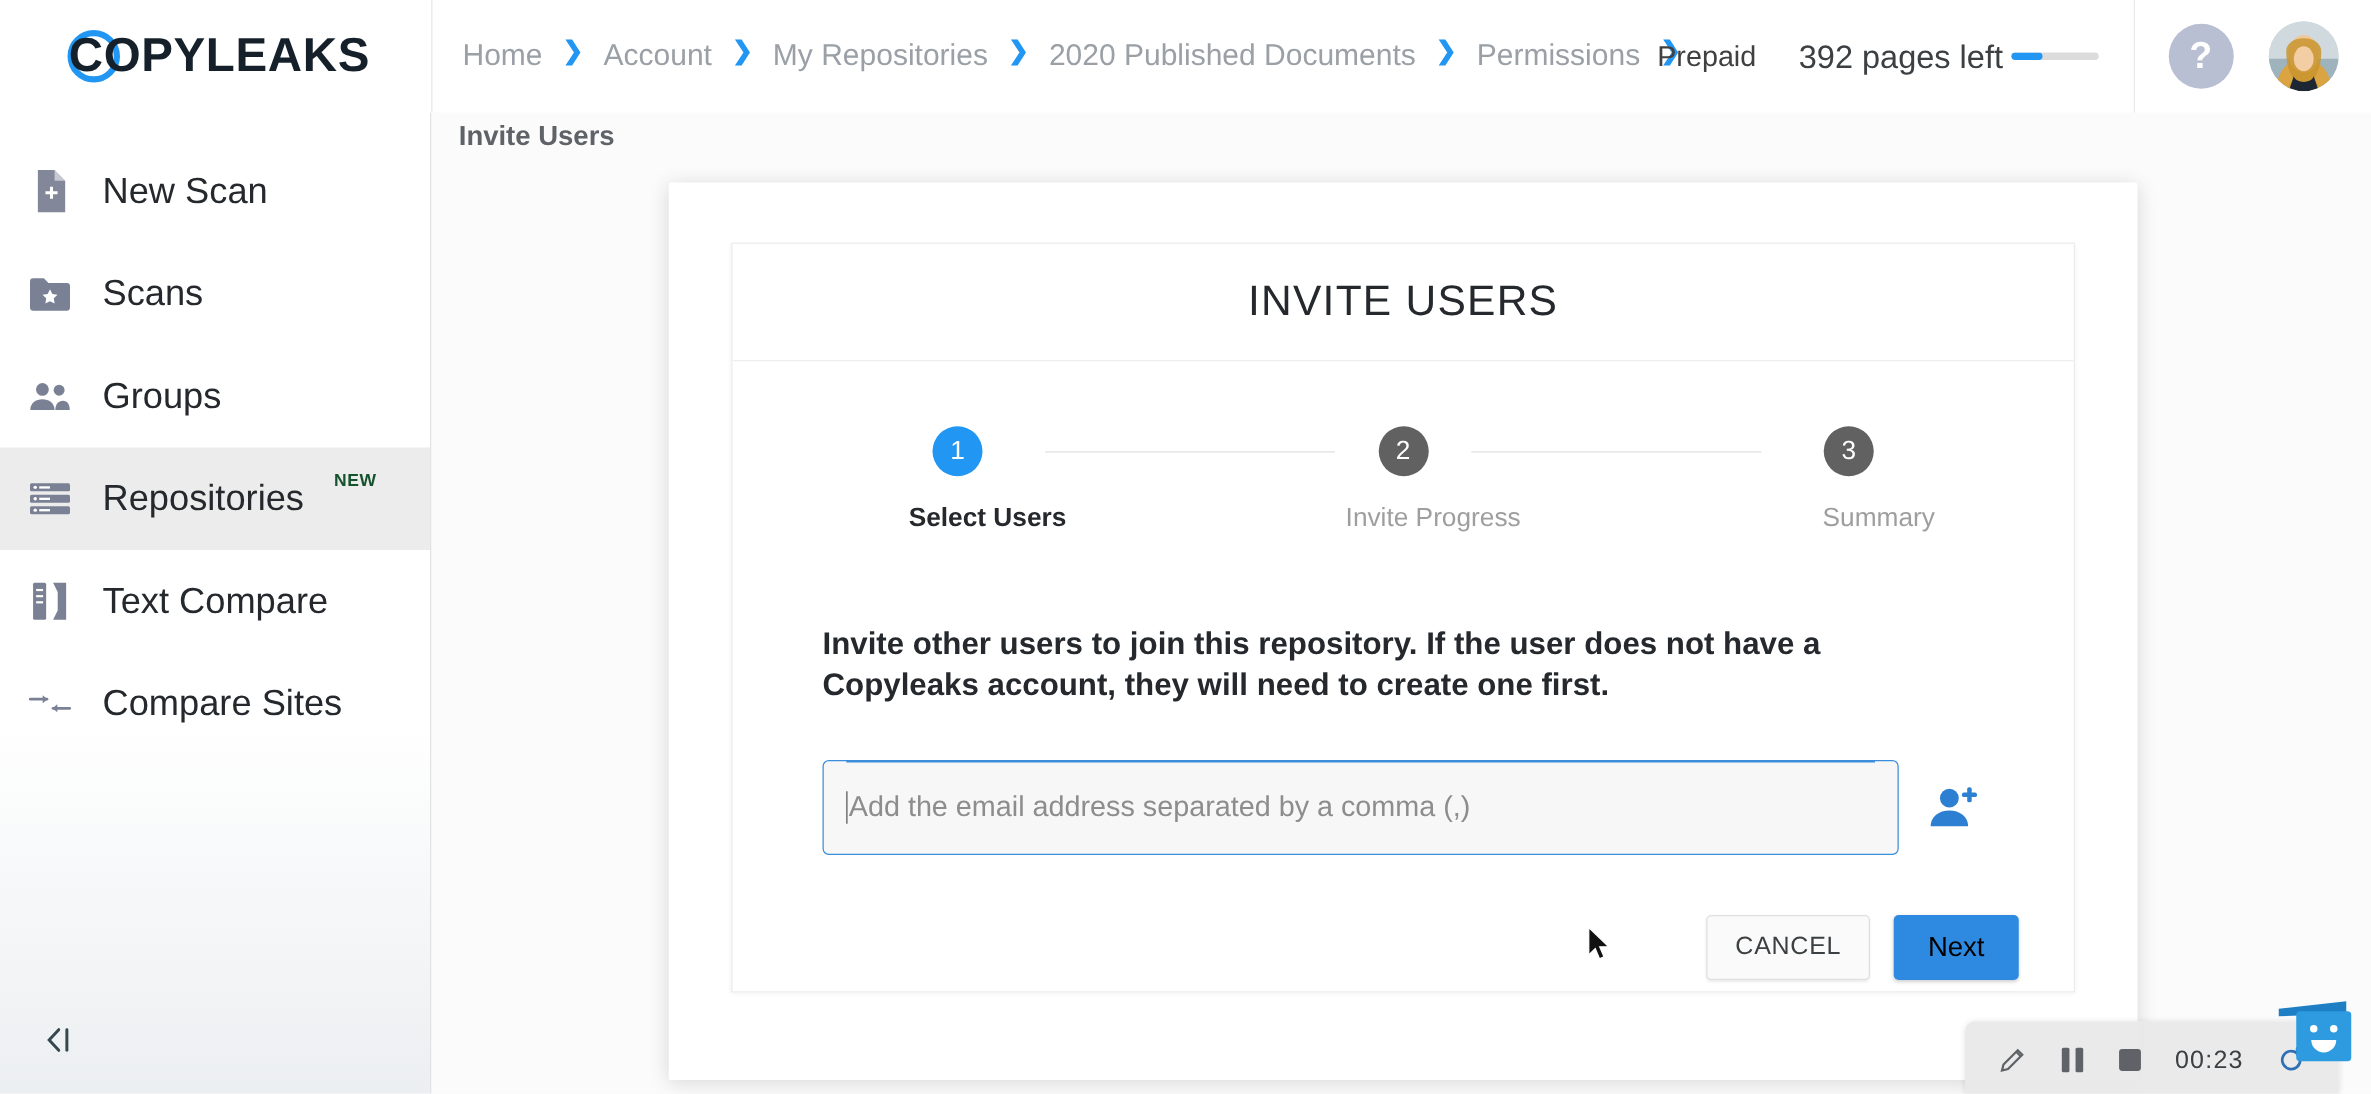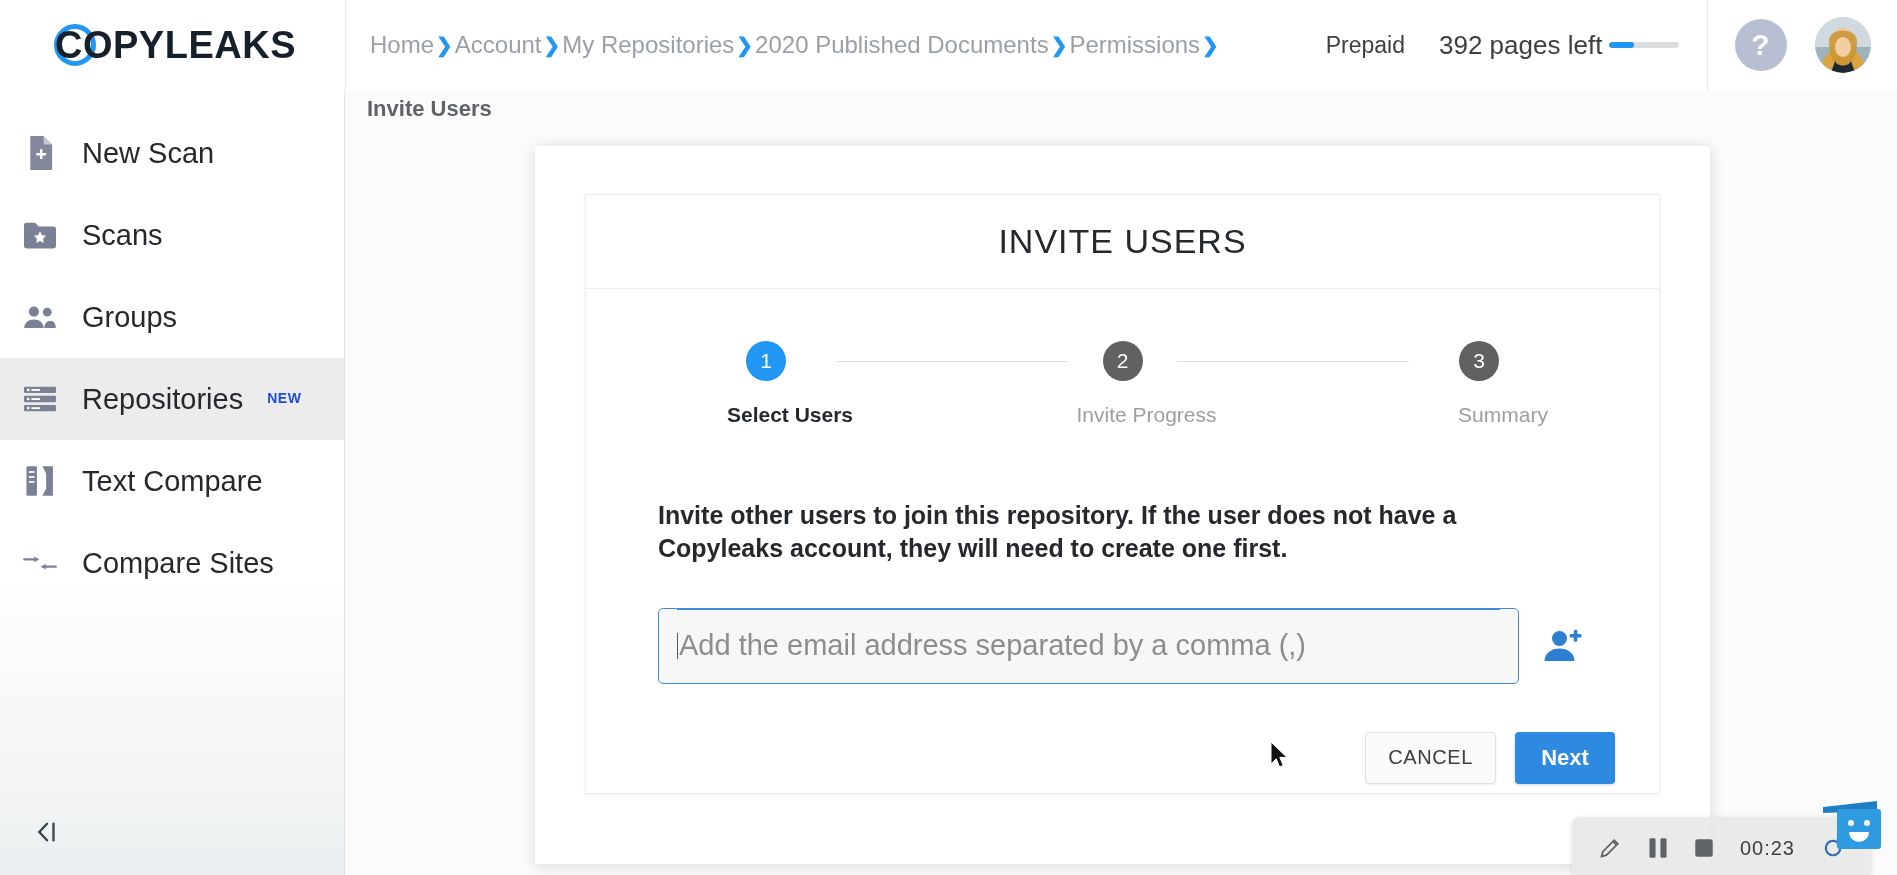--- a/index.html
+++ b/index.html
@@ -68,23 +68,22 @@
     flex: 1 1 auto;
     display: flex;
     align-items: center;
     border-left: 1px solid #e8e8e8;
     padding-left: 24px;
     min-width: 0;
   }
 
   .breadcrumb {
     display: flex;
-    align-items: center;
     flex: 1 1 auto;
-    gap: 2px;
+    gap: 16px;
     min-width: 0;
   }
   .crumb {
     font-size: 24px;
     color: #9aa0a6;
     white-space: nowrap;
   }
   .crumb-sep {
     font-size: 20px;
     color: #2196f3;
@@ -190,25 +189,25 @@
     flex: 0 0 40px;
     color: #7b8194;
   }
   .nav-label {
     font-size: 29px;
     color: #25282c;
     white-space: nowrap;
   }
   .badge-new {
     font-size: 14px;
-    color: #1d4ed8;
+    color: #14532d;
     font-weight: bold;
     letter-spacing: .5px;
     align-self: flex-start;
-    margin-top: 32px;
+    margin-top: 18px;
     margin-left: 2px;
   }
 
   .collapse-btn {
     position: absolute;
     left: 34px;
     bottom: 30px;
     display: flex;
     align-items: center;
     gap: 1px;
@@ -354,21 +353,21 @@
     height: 2px;
     background: #3c8ddb;
   }
   .email-field .caret {
     width: 1px;
     height: 26px;
     background: #555;
     margin-right: 1px;
   }
   .email-placeholder {
-    font-size: 29px;
+    font-size: 23px;
     color: #8d8d8d;
     user-select: none;
   }
   .add-user-icon {
     flex: 0 0 auto;
     color: #2c7fd1;
     display: flex;
     align-items: center;
     justify-content: center;
     width: 46px; height: 46px;
@@ -396,24 +395,23 @@
     box-shadow: 0 1px 2px rgba(0,0,0,.08);
   }
   .btn-next {
     min-width: 100px;
     height: 52px;
     padding: 0 26px;
     border: none;
     background: #2e8ae0;
     border-radius: 4px;
     font-size: 22px;
-    color: #ffffff;
+    color: #000000;
     cursor: pointer;
     box-shadow: 0 1px 3px rgba(0,0,0,.18);
-    font-weight: bold;
   }
 
   
   .mouse-cursor {
     position: absolute;
     left: 925px;
     top: 637px;
     z-index: 60;
     pointer-events: none;
   }

